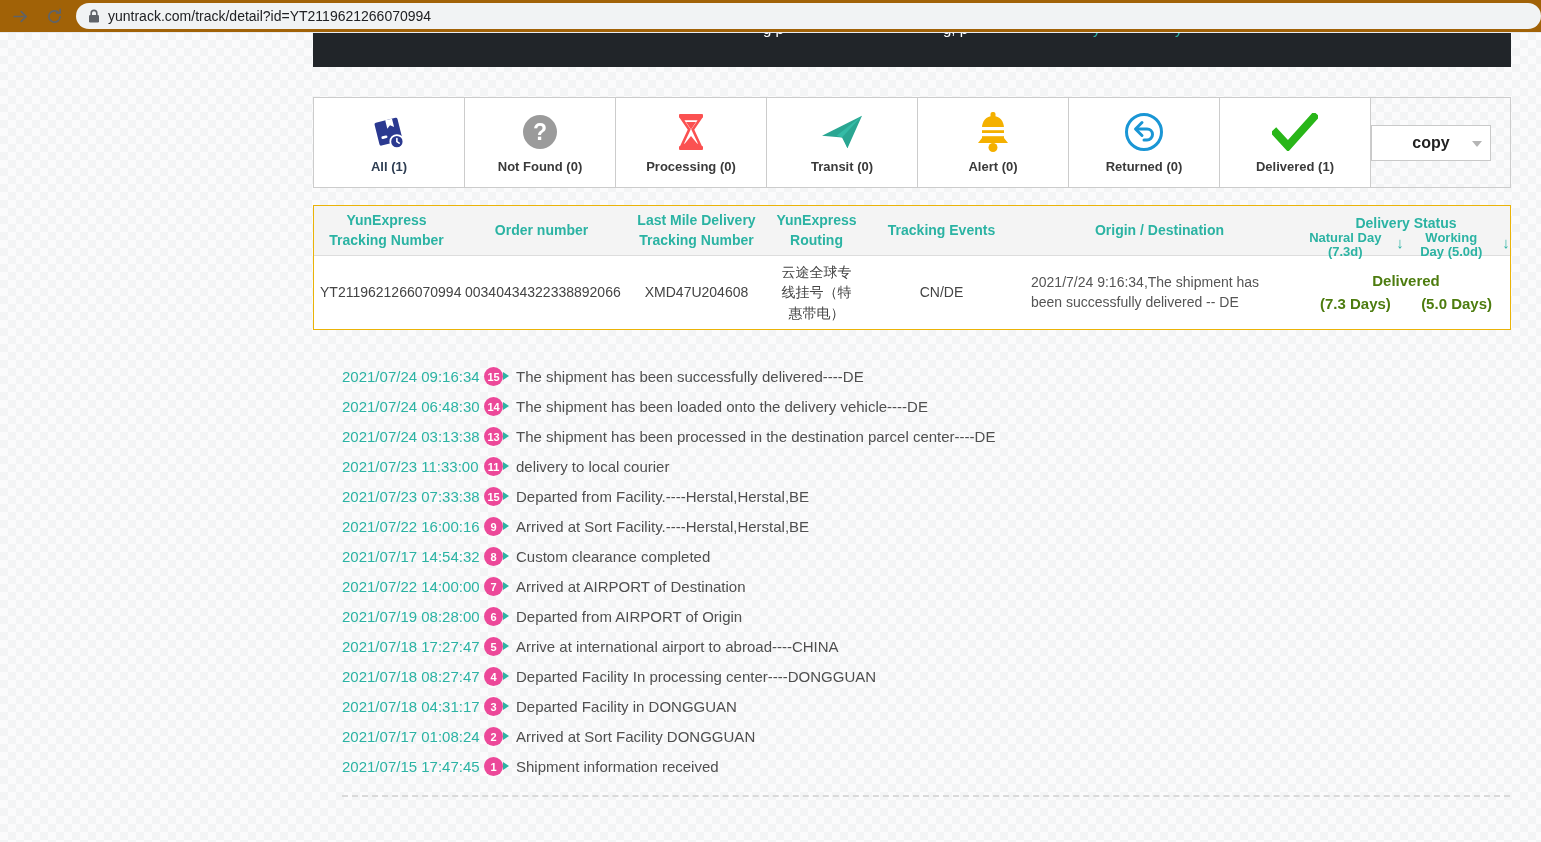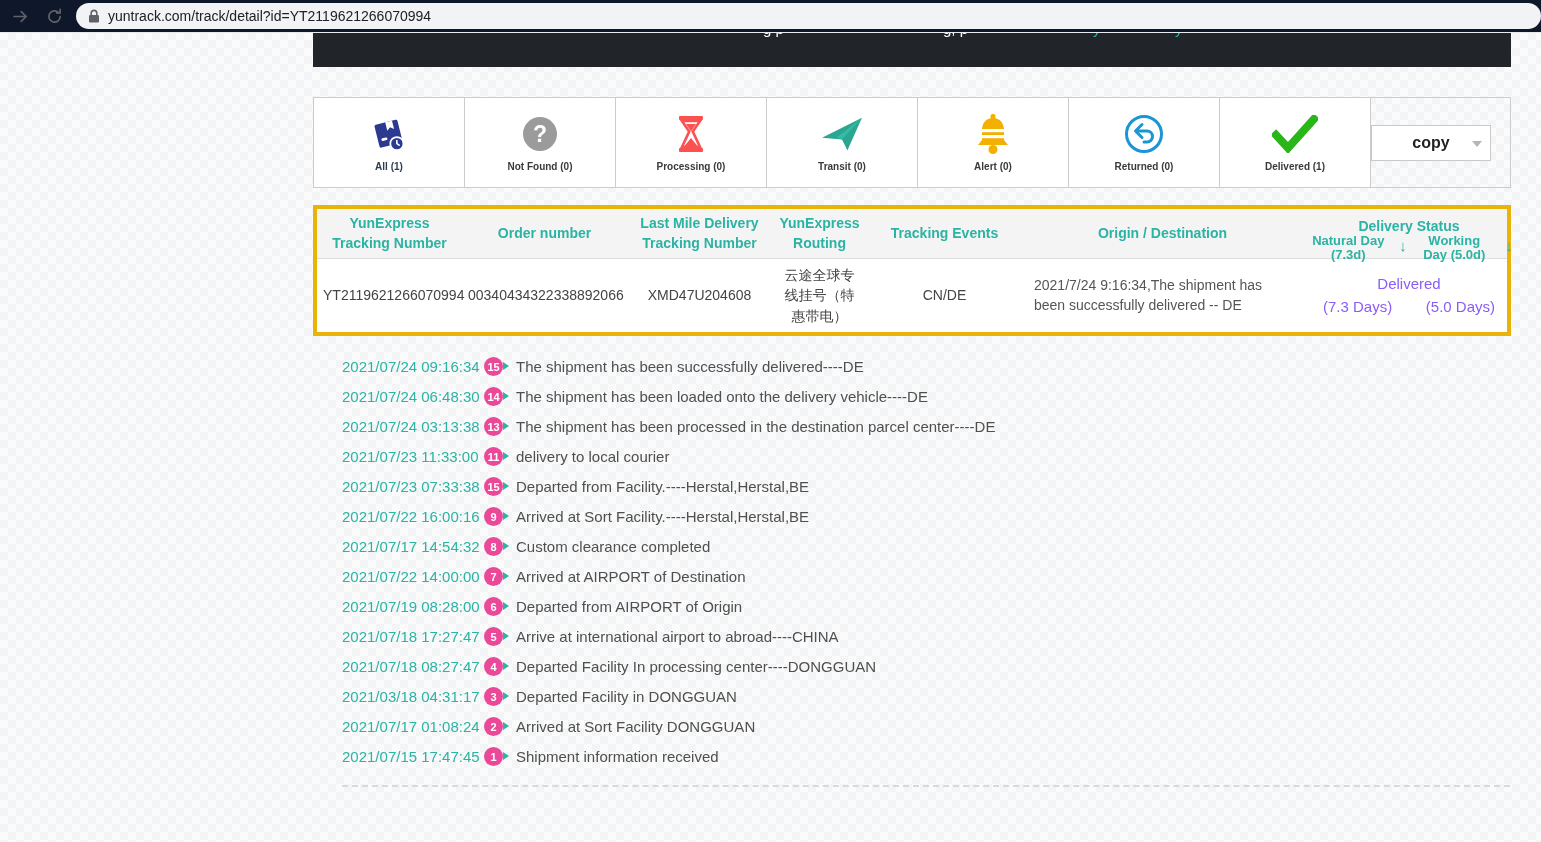--- a/index.html
+++ b/index.html
@@ -6,21 +6,21 @@
   html,body { width:1541px; height:842px; overflow:hidden;
     font-family:"Liberation Sans", sans-serif; }
   body {
     background-color:#fafafa;
     background-image:repeating-conic-gradient(#f3f4f5 0% 25%, #fbfbfc 0% 50%);
     background-size:16px 16px;
   }
 
   
   .chrome {
-    height:33px; background:#0f172a; border-bottom:1px solid #e8eaed;
+    height:33px; background:#a16207; border-bottom:1px solid #e8eaed;
     display:flex; align-items:center; padding:0 0 0 8px; position:relative; z-index:5;
   }
   .nav-ico { width:24px; height:24px; display:flex; align-items:center; justify-content:center;
     color:#5f6368; margin-right:10px; cursor:pointer; }
   .url-pill {
     flex:1; height:26px; background:#f1f3f4; border-radius:13px;
     display:flex; align-items:center; padding:0 12px; min-width:0;
   }
   .url-text { font-size:14px; color:#202124; margin-left:8px; white-space:nowrap; }
 
@@ -36,62 +36,62 @@
   .tabs {
     margin-top:30px; height:91px; display:grid;
     grid-template-columns:151px 151px 151px 151px 151px 151px 151px 141px;
     border:1px solid #ccc; background:transparent;
   }
   .tab {
     background:#fff; border-right:1px solid #ccc;
     display:flex; flex-direction:column; align-items:center; justify-content:center;
     gap:6px; cursor:pointer;
   }
-  .tab-label { font-size:10px; font-weight:bold; color:#3a3a3a; }
+  .tab-label { font-size:13px; font-weight:bold; color:#3a3a3a; }
   .tab-all .tab-label { color:#2e3d52; }
   .tab-icon { height:42px; display:flex; align-items:center; justify-content:center; }
   .qcircle { width:34px; height:34px; border-radius:50%; background:#9b9b9b; color:#fff;
     font-size:23px; font-weight:bold; display:flex; align-items:center; justify-content:center; }
   .copy-cell { display:flex; align-items:center; background:transparent; }
   .copy-btn {
     width:120px; height:36px; background:#fff; border:1px solid #c9c9c9;
     display:flex; align-items:center; justify-content:center; position:relative;
     font-size:16px; font-weight:bold; color:#222; cursor:pointer;
   }
   .copy-caret { position:absolute; right:8px; top:15px; width:0; height:0;
     border-left:5px solid transparent; border-right:5px solid transparent;
     border-top:6px solid #b5b5b5; }
 
   
   .track-table {
-    margin-top:17px; border:4px solid #eab308; background:#fff;
+    margin-top:17px; border:1px solid #eab308; background:#fff;
   }
   .thead {
     display:grid; background:#f4f4f4; border-bottom:1px solid #ddd;
     grid-template-columns:145px 165px 145px 95px 155px 281px 110px 102px;
     grid-template-rows:25px 24px; height:50px;
     color:#2bb3a3; font-weight:bold; font-size:14px; text-align:center;
   }
   .thead .h { grid-row:1 / span 2; display:flex; align-items:center; justify-content:center; padding:0 8px; line-height:1.4; }
   .ds-title { grid-column:7 / span 2; grid-row:1; display:flex; align-items:flex-end; justify-content:center; }
   .ds-sub { grid-row:2; font-size:13px; line-height:1.1; display:flex; align-items:flex-start; justify-content:center; gap:12px; }
   .sort-arrow { color:#2bb3a3; font-size:15px; font-weight:bold; cursor:pointer; margin-top:4px; }
 
   .trow {
     display:grid; background:#fff;
     grid-template-columns:145px 165px 145px 95px 155px 281px 212px;
     min-height:63px; font-size:14px; color:#444; align-items:center; text-align:center;
   }
   .trow .c { padding:6px 6px; line-height:1.45; }
   .c-events { text-align:left; color:#555; padding-left:12px !important; padding-right:26px !important; }
-  .c-status { color:#8b5cf6; font-weight:normal; font-size:15px; }
+  .c-status { color:#4d7c0f; font-weight:bold; font-size:15px; }
   .status-days { display:flex; justify-content:space-between; padding:0 14px; margin-top:2px; }
 
   
-  .timeline { margin-top:16px; padding-left:29px; }
+  .timeline { margin-top:32px; padding-left:29px; }
   .ev { height:30px; display:flex; align-items:center; }
   .ev-time { width:142px; font-size:15px; color:#2bb3a3; flex:none; }
   .badge {
     width:19px; height:19px; border-radius:50%; background:#ec4899; color:#fff;
     font-size:11px; font-weight:bold; display:flex; align-items:center; justify-content:center;
     position:relative; flex:none; margin-right:13px;
   }
   .badge::after { content:""; position:absolute; right:-6px; top:5px; width:0; height:0;
     border-top:4.5px solid transparent; border-bottom:4.5px solid transparent;
     border-left:6px solid #2bb3a3; }
@@ -312,21 +312,21 @@
         <span class="ev-time">2021/07/18 17:27:47</span>
         <span class="badge">5</span>
         <span class="ev-text">Arrive at international airport to abroad----CHINA</span>
       </div>
     <div class="ev">
         <span class="ev-time">2021/07/18 08:27:47</span>
         <span class="badge">4</span>
         <span class="ev-text">Departed Facility In processing center----DONGGUAN</span>
       </div>
     <div class="ev">
-        <span class="ev-time">2021/03/18 04:31:17</span>
+        <span class="ev-time">2021/07/18 04:31:17</span>
         <span class="badge">3</span>
         <span class="ev-text">Departed Facility in DONGGUAN</span>
       </div>
     <div class="ev">
         <span class="ev-time">2021/07/17 01:08:24</span>
         <span class="badge">2</span>
         <span class="ev-text">Arrived at Sort Facility DONGGUAN</span>
       </div>
     <div class="ev">
         <span class="ev-time">2021/07/15 17:47:45</span>

